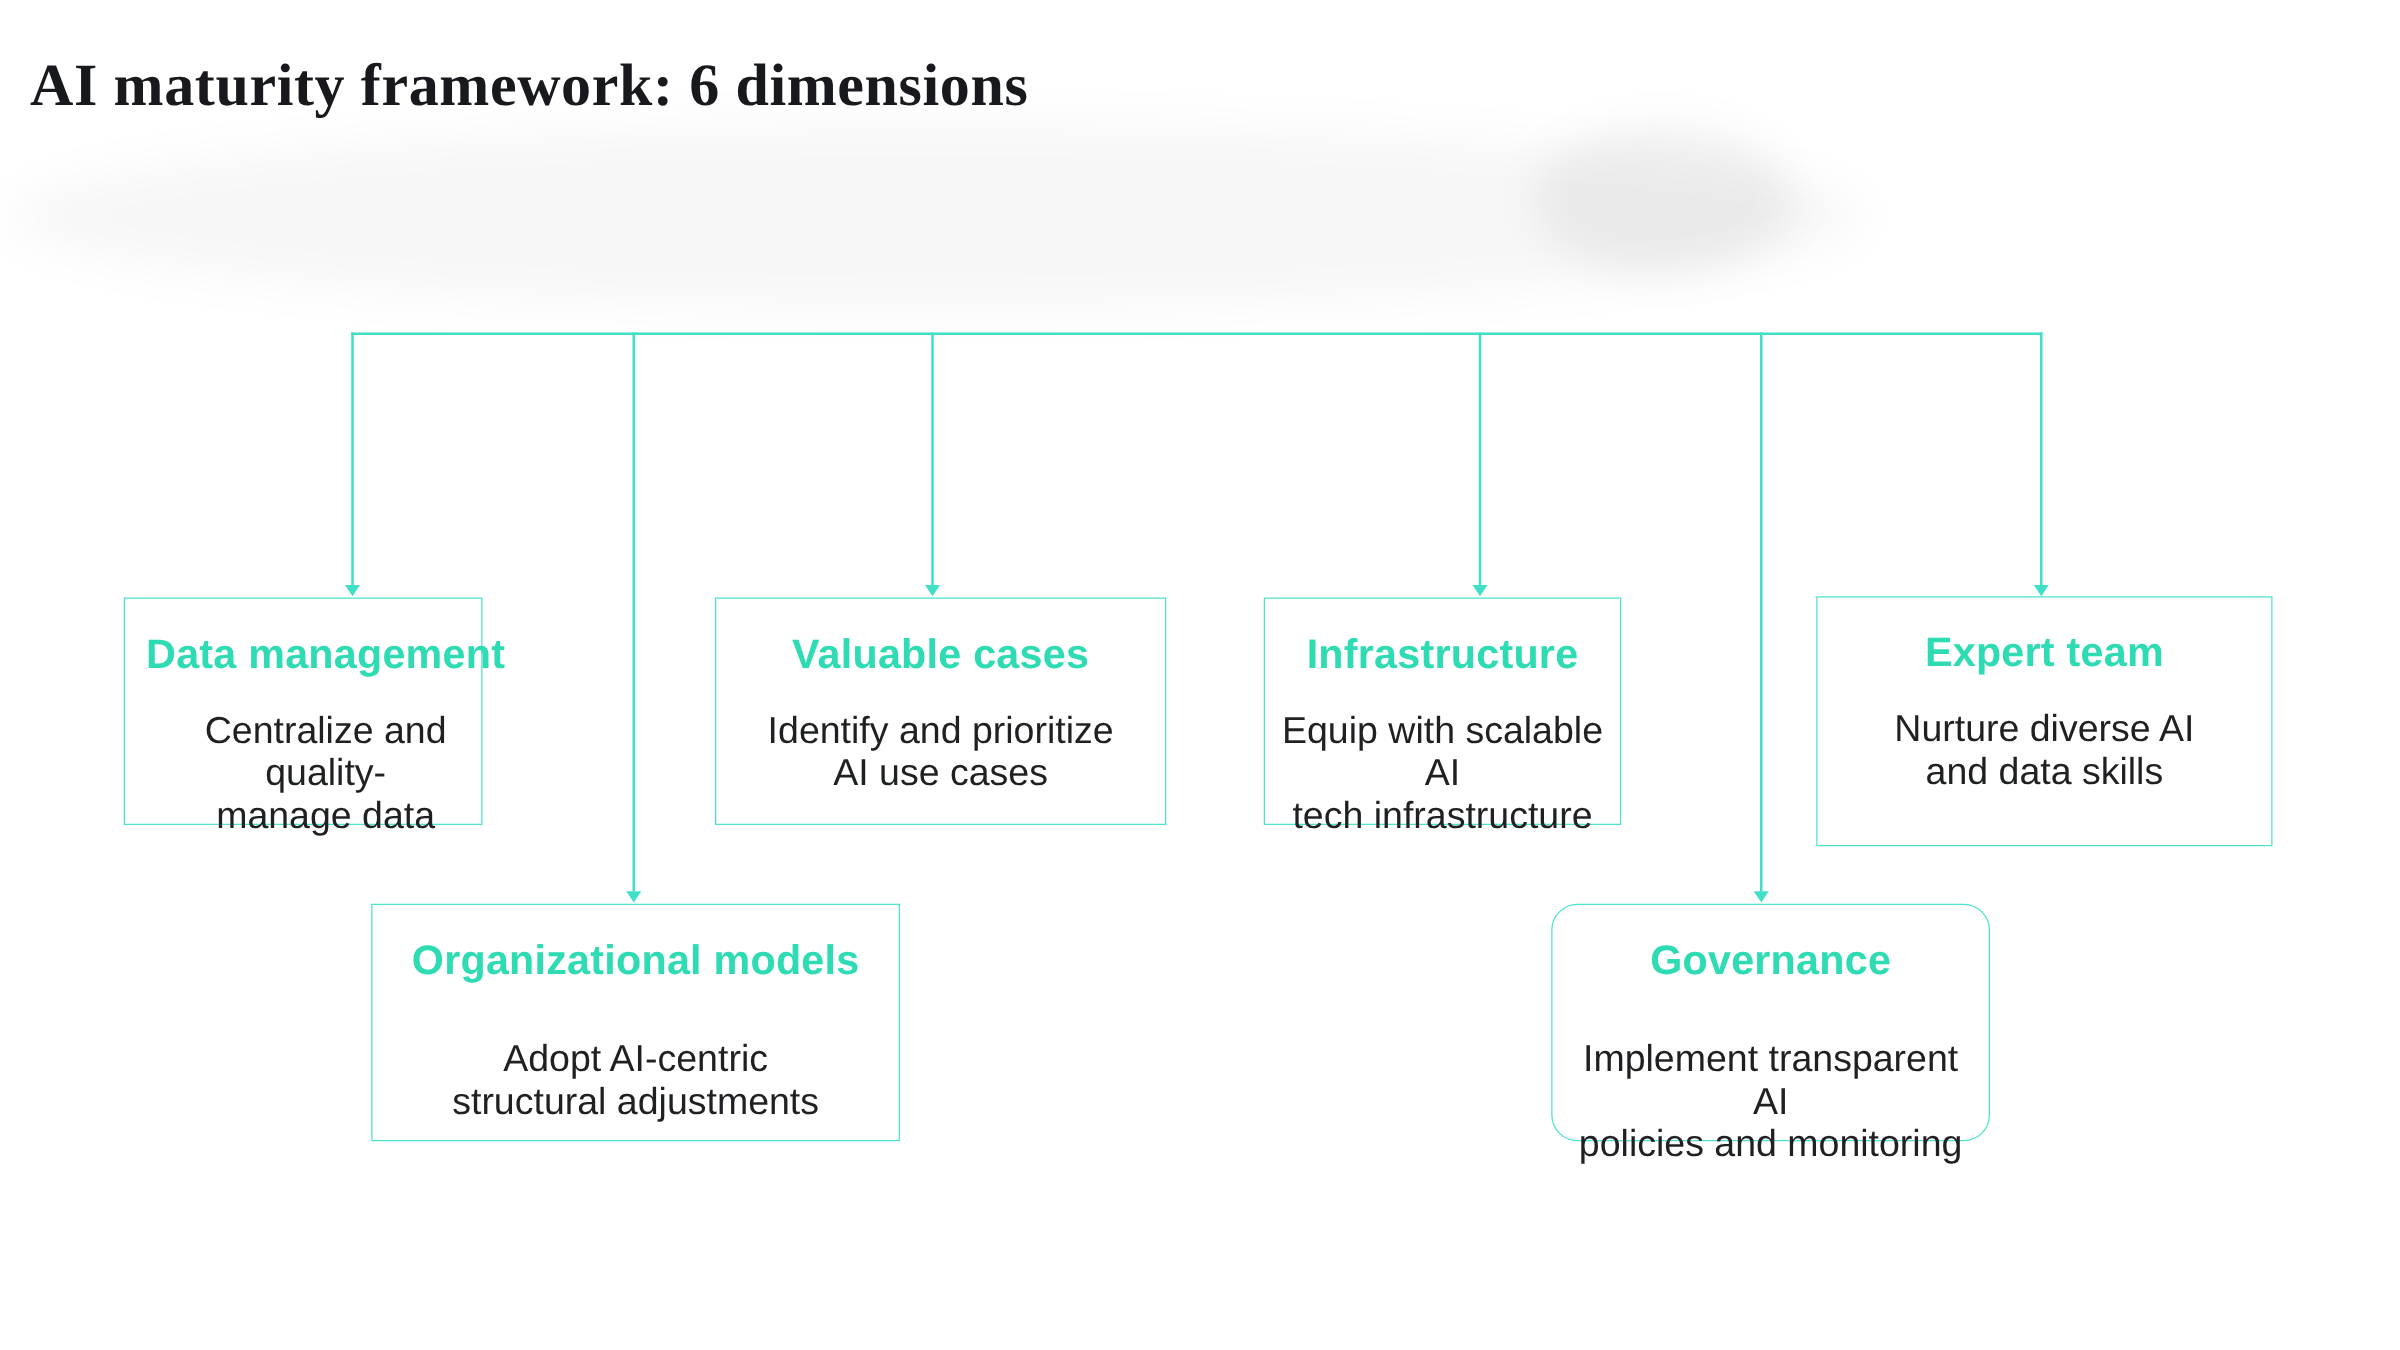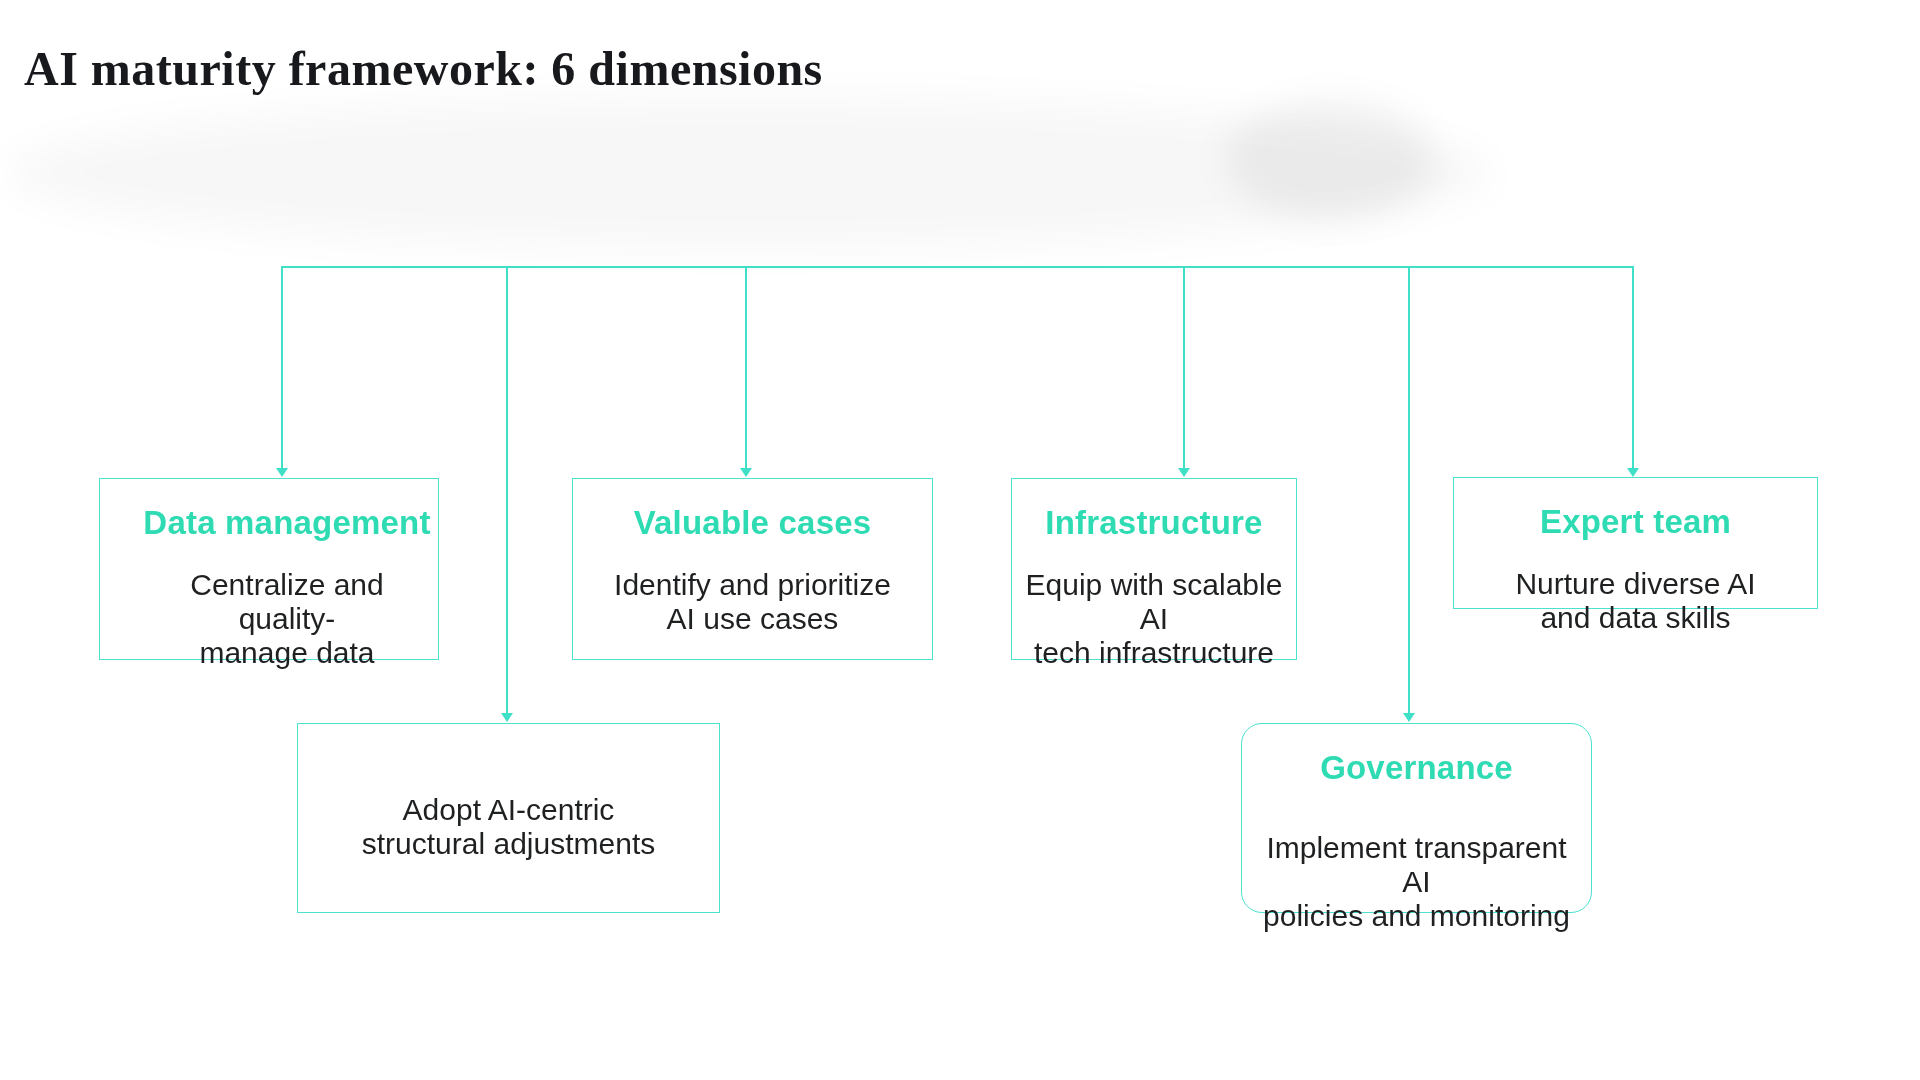--- a/index.html
+++ b/index.html
@@ -89,24 +89,24 @@
   
   .node {
     position: absolute;
     background: #ffffff;
     border: 1.5px solid var(--box-border);
     display: flex;
     flex-direction: column;
     align-items: center;
     padding-top: 25px;
   }
-  .b1 { left: 99px;   top: 478px; width: 340px; height: 182px; padding-left: 36px; }
+  .b1 { left: 99px;   top: 478px; width: 287px; height: 182px; padding-left: 36px; }
   .b2 { left: 572px;  top: 478px; width: 361px; height: 182px; }
   .b3 { left: 1011px; top: 478px; width: 286px; height: 182px; }
-  .b4 { left: 1453px; top: 477px; width: 365px; height: 132px; }
+  .b4 { left: 1453px; top: 477px; width: 365px; height: 200px; }
   .b5 { left: 297px;  top: 723px; width: 423px; height: 190px; }
   .b6 { left: 1241px; top: 723px; width: 351px; height: 190px; border-radius: 21px; }
 
   .node-heading {
     margin: 0;
     font-size: 33px;
     font-weight: 700;
     color: var(--accent);
     letter-spacing: 0.2px;
     white-space: nowrap;
@@ -170,20 +170,21 @@
 
   <section class="node b4">
     <h2 class="node-heading">Expert team</h2>
     <p class="node-body">
       <span>Nurture diverse AI</span><br>
       <span>and data skills</span>
     </p>
   </section>
 
   <section class="node row2 b5">
+    <h2 class="node-heading">Organizational models</h2>
     <p class="node-body">
       <span>Adopt AI-centric</span><br>
       <span>structural adjustments</span>
     </p>
   </section>
 
   <section class="node row2 b6">
     <h2 class="node-heading">Governance</h2>
     <p class="node-body">
       <span>Implement transparent AI</span><br>

